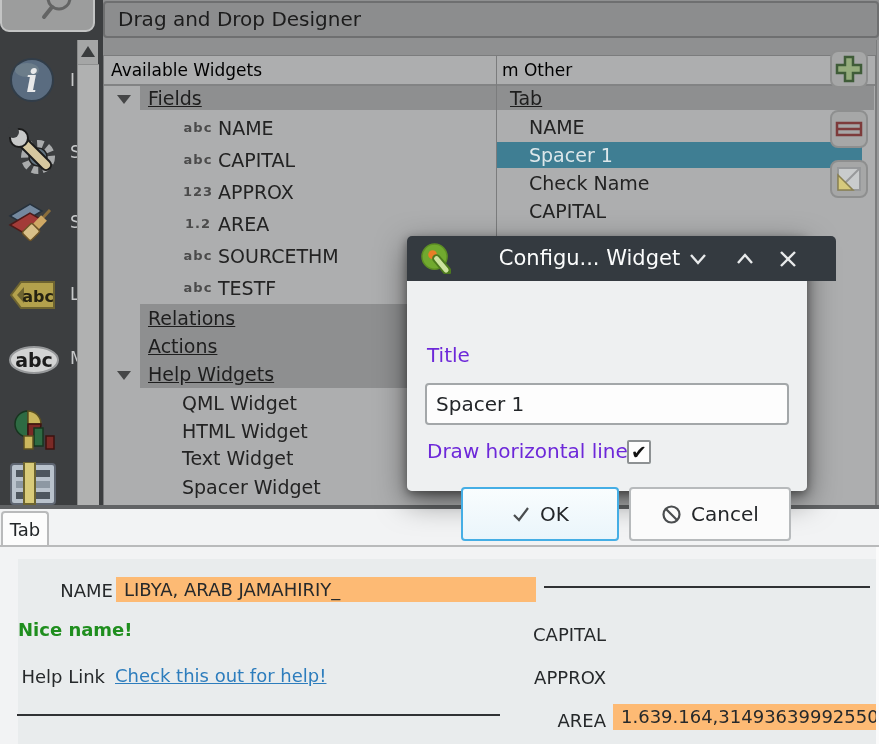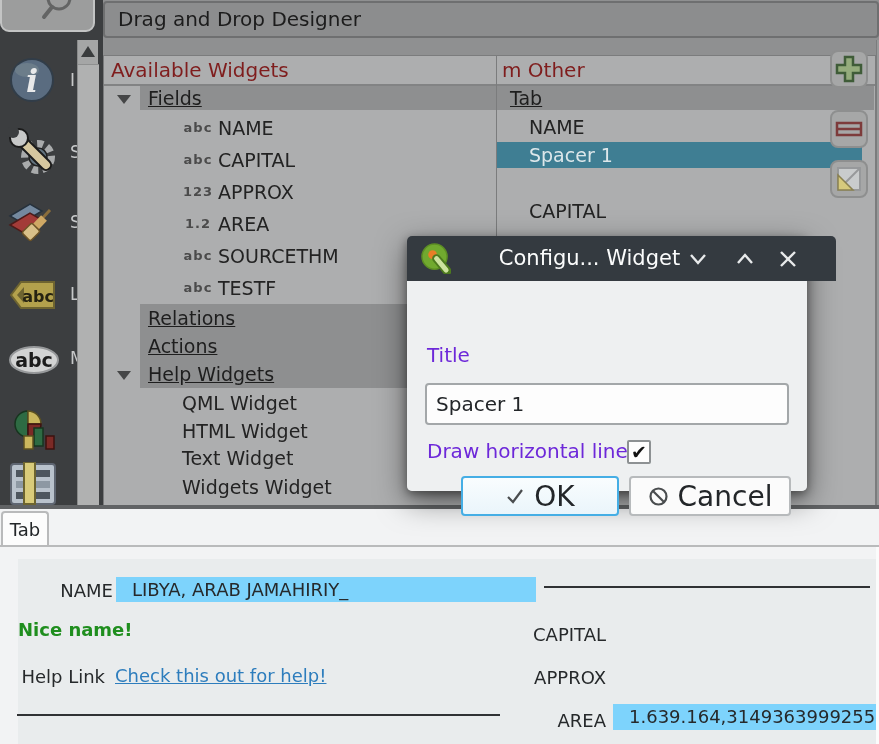--- a/index.html
+++ b/index.html
@@ -14,21 +14,21 @@
   .side-frag{position:absolute;left:70px;width:7px;height:20px;overflow:hidden;color:#c7c8c9;font-size:17px;line-height:20px;}
   .sscroll{position:absolute;left:77px;top:40px;width:21px;height:469px;background:#a5a6a6;border-left:1px solid #8a8b8b;}
   .sscroll .up{position:absolute;left:3px;top:6px;width:0;height:0;border-left:7px solid transparent;border-right:7px solid transparent;border-bottom:11px solid #3a3c3d;}
   .sscroll .handle{position:absolute;left:0;top:24px;width:21px;height:445px;background:#b0b1b1;border-top:1px solid #8f9090;}
 
   .combo{position:absolute;left:103px;top:1px;width:776px;height:37px;background:#8c8d8e;border:2px solid #6e6f70;border-radius:4px;color:#1c1c1c;font-size:20px;line-height:33px;padding-left:13px;}
 
   .panel{position:absolute;top:55px;height:454px;background:#adaeaf;border:1px solid #7b7c7d;}
   .p-left{left:103px;width:394px;}
   .p-right{left:497px;width:379px;border-left:none;}
-  .phead{position:absolute;left:0;top:0;right:0;height:30px;border-bottom:2px solid #828384;color:#7f1d1d;font-size:20px;line-height:29px;padding-left:7px;white-space:nowrap;overflow:hidden;}
+  .phead{position:absolute;left:0;top:0;right:0;height:30px;border-bottom:2px solid #828384;color:#000000;font-size:17px;line-height:29px;padding-left:7px;white-space:nowrap;overflow:hidden;}
   .trow{position:absolute;height:26px;color:#232323;font-size:19px;line-height:26px;white-space:nowrap;text-decoration:underline;}
   .r-cat{left:36px;width:356px;height:24px;background:#8e8f90;line-height:24px;padding-left:8px;color:#1e1e1e;}
   .p-right .r-cat{left:0;width:377px;padding-left:13px;}
   .arrow-down{position:absolute;left:-23px;top:9px;width:0;height:0;border-left:7px solid transparent;border-right:7px solid transparent;border-top:9px solid #454647;}
   .ficon{position:absolute;left:76px;top:0;width:36px;text-align:center;font-weight:bold;font-size:13px;color:#4b4b4b;letter-spacing:1px;}
   .flabel{position:absolute;left:114px;top:0;}
   .clabel{position:absolute;left:78px;top:0;}
   .p-right .ilabel{position:absolute;left:32px;top:0;}
   .r-sel{left:0;width:365px;background:#3f7e93;color:#dde7ea;}
   .toolbtn{position:absolute;left:830px;width:38px;height:38px;background:#a6a7a7;border:2px solid #8e8f8f;border-radius:8px;z-index:5;display:flex;align-items:center;justify-content:center;}
@@ -38,32 +38,32 @@
   
   .dialog{position:absolute;left:407px;top:236px;width:400px;height:255px;border-radius:5px;box-shadow:0 10px 30px rgba(0,0,0,.5),0 3px 10px rgba(0,0,0,.4);z-index:10;}
   .dtitle{position:absolute;left:0;top:0;width:429px;height:45px;background:#343a40;border-radius:5px 5px 0 0;}
   .dtitle .logo{position:absolute;left:13px;top:7px;}
   .dtitle .ttext{position:absolute;left:70px;top:0;width:225px;height:45px;color:#fbfcfc;font-size:21px;line-height:45px;text-align:center;white-space:nowrap;}
   .wbtn{position:absolute;top:11px;width:24px;height:24px;}
   .dbody{position:absolute;left:0;top:45px;width:400px;height:210px;background:#eef0f1;border-radius:0 0 5px 5px;}
   .dlabel{position:absolute;left:20px;color:#6d28d9;font-size:20px;}
   .dinput{position:absolute;left:18px;top:102px;width:364px;height:42px;background:#fdfdfd;border:2px solid #a3a7a9;border-radius:4px;color:#232629;font-size:20px;line-height:38px;padding-left:9px;}
   .dcheck{position:absolute;left:220px;top:159px;width:24px;height:24px;background:#fdfdfd;border:2px solid #8d9193;border-radius:2px;text-align:center;font-size:19px;line-height:21px;font-weight:bold;color:#111;}
-  .dbtn{position:absolute;top:195px;height:40px;border-radius:4px;font-size:28px;color:#232629;display:flex;align-items:center;justify-content:center;gap:9px;}
+  .dbtn{position:absolute;top:206px;height:54px;border-radius:4px;font-size:20px;color:#232629;display:flex;align-items:center;justify-content:center;gap:9px;}
   .okbtn{left:54px;width:158px;background:linear-gradient(#f9fdfe,#eaf5fb);border:2px solid #45aee5;}
   .cancelbtn{left:222px;width:162px;background:#fbfbfb;border:2px solid #b7babc;}
 
   
   .botwin{position:absolute;left:0;top:509px;width:879px;height:235px;background:#f2f3f4;}
   .tab{position:absolute;left:1px;top:2px;width:48px;height:35px;background:#fcfcfc;border:2px solid #b9babb;border-bottom:none;border-radius:4px 4px 0 0;color:#232629;font-size:18px;text-align:center;line-height:33px;}
   .tabline{position:absolute;left:0;top:36px;width:879px;height:2px;background:#b9babb;}
   .formarea{position:absolute;left:18px;top:50px;width:858px;height:185px;background:#e9eced;}
   .whitestrip{position:absolute;left:876px;top:38px;width:3px;height:197px;background:#fbfbfb;}
   .blabel{position:absolute;color:#26292b;font-size:18px;text-align:right;line-height:24px;}
-  .binput{position:absolute;background:#7dd3fc;color:#26292b;font-size:18px;line-height:26px;padding-left:16px;white-space:nowrap;overflow:hidden;}
+  .binput{position:absolute;background:#fdba74;color:#26292b;font-size:18px;line-height:26px;padding-left:8px;white-space:nowrap;overflow:hidden;}
   .divider{position:absolute;height:2px;background:#303234;}
   .msg-ok{position:absolute;left:18px;top:110px;color:#1f8e1e;font-weight:bold;font-size:18px;}
   .hlink{position:absolute;left:115px;top:156px;color:#2d7dbd;text-decoration:underline;font-size:18px;}
 </style>
 </head>
 <body>
 
 <div class="screen">
 
   <div class="topwin">
@@ -200,34 +200,37 @@
       <div class="trow" style="top:334px;left:0;width:392px">
         <span class="clabel">QML Widget</span>
       </div>
       <div class="trow" style="top:362px;left:0;width:392px">
         <span class="clabel">HTML Widget</span>
       </div>
       <div class="trow" style="top:389px;left:0;width:392px">
         <span class="clabel">Text Widget</span>
       </div>
       <div class="trow" style="top:418px;left:0;width:392px">
-        <span class="clabel">Widgets Widget</span>
+        <span class="clabel">Spacer Widget</span>
       </div>
     </div>
 
     <div class="panel p-right">
       <div class="phead" style="padding-left:5px">m Other</div>
       <div class="trow r-cat" style="top:30px">
         <span>Tab</span>
       </div>
       <div class="trow" style="top:58px;left:0;width:377px">
         <span class="ilabel">NAME</span>
       </div>
       <div class="trow r-sel" style="top:86px">
         <span class="ilabel">Spacer 1</span>
+      </div>
+      <div class="trow" style="top:114px;left:0;width:377px">
+        <span class="ilabel">Check Name</span>
       </div>
       <div class="trow" style="top:142px;left:0;width:377px">
         <span class="ilabel">CAPITAL</span>
       </div>
     </div>
 
     <div class="toolbtn" style="top:50px">
       <svg width="30" height="30" viewBox="0 0 30 30">
         <path d="M11 3h8v8h8v8h-8v8h-8v-8H3v-8h8z" fill="#94ac7c" stroke="#3f5c38" stroke-width="2.5"></path>
       </svg>

